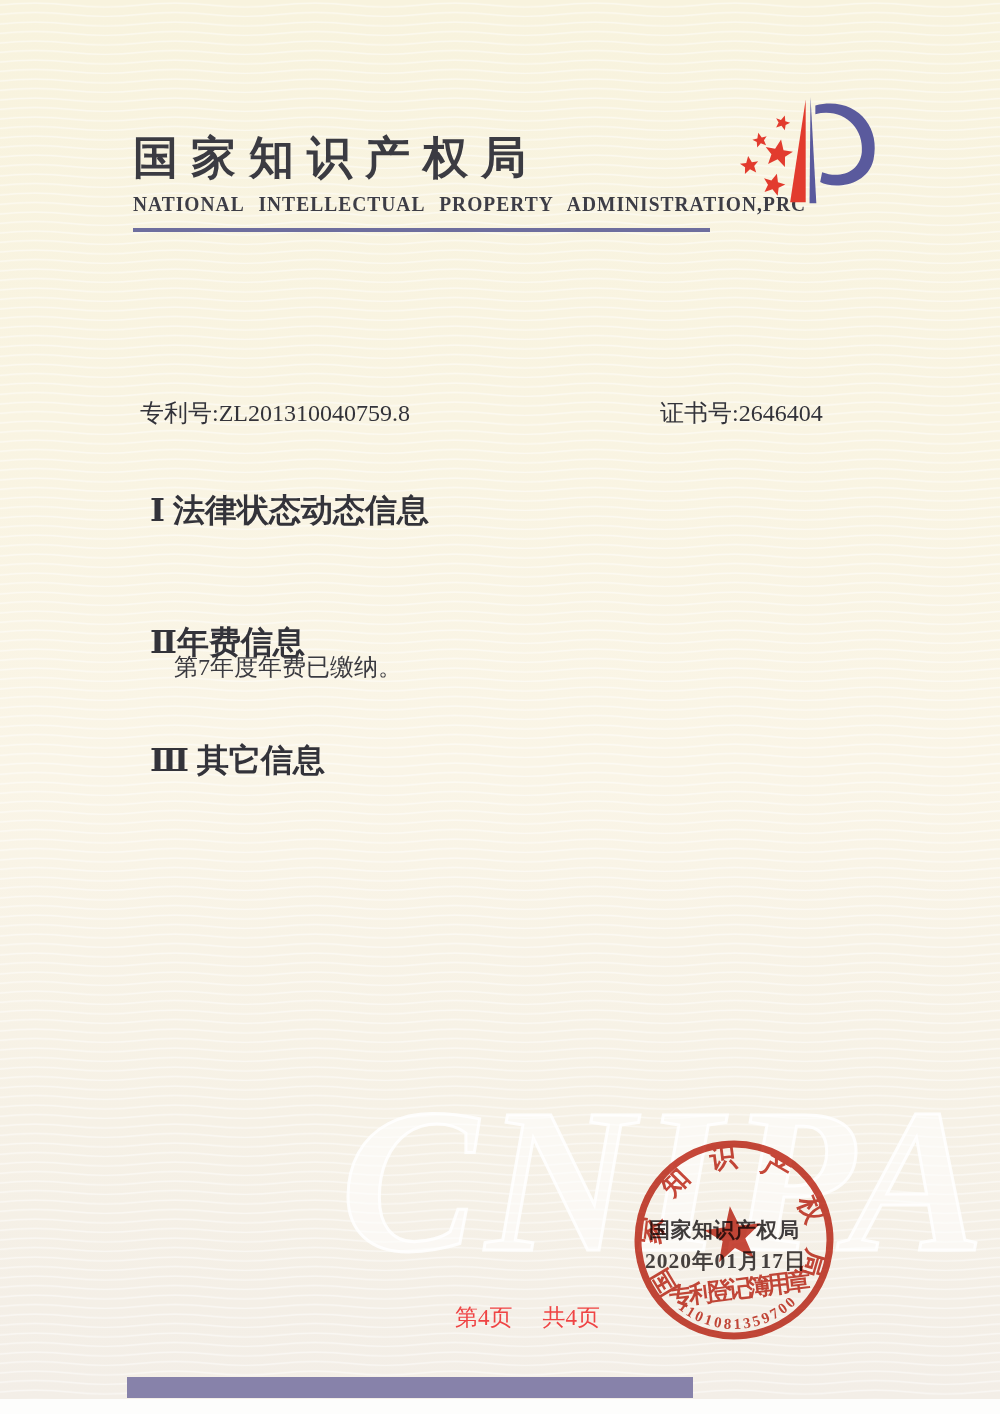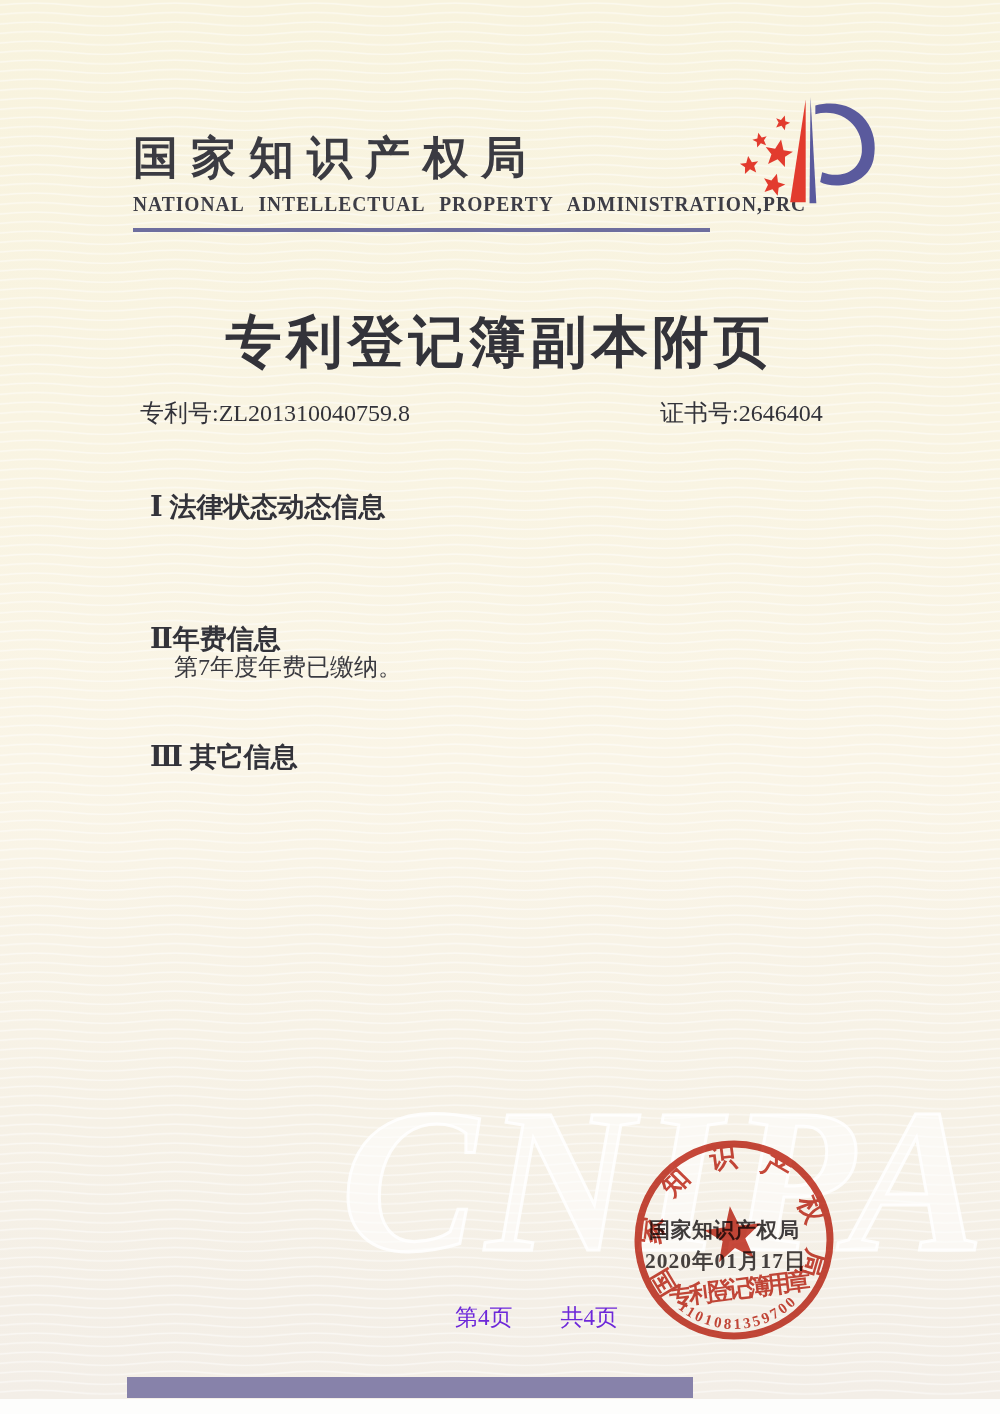--- a/index.html
+++ b/index.html
@@ -43,42 +43,42 @@
   .logo{position:absolute;left:728px;top:88px;z-index:2;}
   .doc-title{
     position:absolute;left:50%;transform:translateX(-50%);top:305px;z-index:2;
     font-size:56px;font-weight:bold;letter-spacing:5px;
     color:#33333a;white-space:nowrap;margin:0;
   }
   .meta-row{position:absolute;left:0;top:397px;width:1000px;z-index:2;font-size:24px;}
   .patent-no{position:absolute;left:140px;top:0;white-space:nowrap;}
   .cert-no{position:absolute;left:660px;top:0;white-space:nowrap;}
   .sec{position:absolute;z-index:2;white-space:nowrap;}
-  .sec-h{font-size:27px;font-weight:bold;color:#33333a;}
+  .sec-h{font-size:32px;font-weight:bold;color:#33333a;}
   .sec-b{font-size:24px;font-weight:normal;color:#3a3a40;}
   .s1{left:150px;top:489px;}
   .s2{left:150px;top:621px;}
   .s2-body{left:150px;top:651px;margin-left:24px;}
   .s3{left:150px;top:739px;}
   .issuer-name{
     position:absolute;left:649px;top:1216px;z-index:2;
     font-size:21px;font-weight:bold;letter-spacing:0.5px;color:#3f3b3b;white-space:nowrap;
   }
   .issue-date{
     position:absolute;left:645px;top:1246px;z-index:2;
     font-size:21.5px;font-weight:600;letter-spacing:1px;color:#45403e;white-space:nowrap;
   }
   .seal{
     position:absolute;left:624px;top:1130px;z-index:3;
     mix-blend-mode:multiply;opacity:0.92;
     transform:rotate(-7deg);
   }
   .footer{
     position:absolute;left:455px;top:1302px;z-index:2;
-    display:flex;gap:48px;font-size:23px;color:#6d28d9;white-space:nowrap;align-items:flex-end;
+    display:flex;gap:30px;font-size:23px;color:#ef4444;white-space:nowrap;align-items:flex-end;
   }
   .bottom-bar{
     position:absolute;left:127px;top:1377px;width:566px;height:21px;
     background:#8782aa;z-index:2;
   }
 </style>
 </head>
 <body>
 
 <div class="page">
@@ -105,21 +105,20 @@
       <path d="M0,-1 L0.294,-0.309 L0.951,-0.309 L0.476,0.118 L0.588,0.809 L0,0.382 L-0.588,0.809 L-0.476,0.118 L-0.951,-0.309 L-0.294,-0.309 Z" fill="#e23b2e" transform="translate(33,54) scale(8) rotate(-14)"></path>
       <path d="M0,-1 L0.294,-0.309 L0.951,-0.309 L0.476,0.118 L0.588,0.809 L0,0.382 L-0.588,0.809 L-0.476,0.118 L-0.951,-0.309 L-0.294,-0.309 Z" fill="#e23b2e" transform="translate(52,68) scale(15) rotate(10)"></path>
       <path d="M0,-1 L0.294,-0.309 L0.951,-0.309 L0.476,0.118 L0.588,0.809 L0,0.382 L-0.588,0.809 L-0.476,0.118 L-0.951,-0.309 L-0.294,-0.309 Z" fill="#e23b2e" transform="translate(22,80) scale(10) rotate(-8)"></path>
       <path d="M0,-1 L0.294,-0.309 L0.951,-0.309 L0.476,0.118 L0.588,0.809 L0,0.382 L-0.588,0.809 L-0.476,0.118 L-0.951,-0.309 L-0.294,-0.309 Z" fill="#e23b2e" transform="translate(47,100) scale(12) rotate(16)"></path>
     </g>
     <polygon points="80,12 80,118 64,118" fill="#e23b2e"></polygon>
     <polygon points="85,9 91,119 84,119" fill="#5a5a9d"></polygon>
     <path d="M90,18 C130,8 158,38 150,74 C143,103 107,104 95,97 L97,87 C115,94 136,87 138,66 C140,40 118,20 90,27 Z" fill="#5a5a9d"></path>
   </svg>
 
-  <h1 class="doc-title">专利登记簿副本附页</h1>
 
   <div class="meta-row">
     <div class="patent-no"><span>专利号:</span><span>ZL201310040759.8</span></div>
     <div class="cert-no"><span>证书号:</span><span>2646404</span></div>
   </div>
 
   <div class="sec sec-h s1">Ⅰ 法律状态动态信息</div>
   <div class="sec sec-h s2">Ⅱ年费信息</div>
   <div class="sec sec-b s2-body">第7年度年费已缴纳。</div>
   <div class="sec sec-h s3">Ⅲ 其它信息</div>

